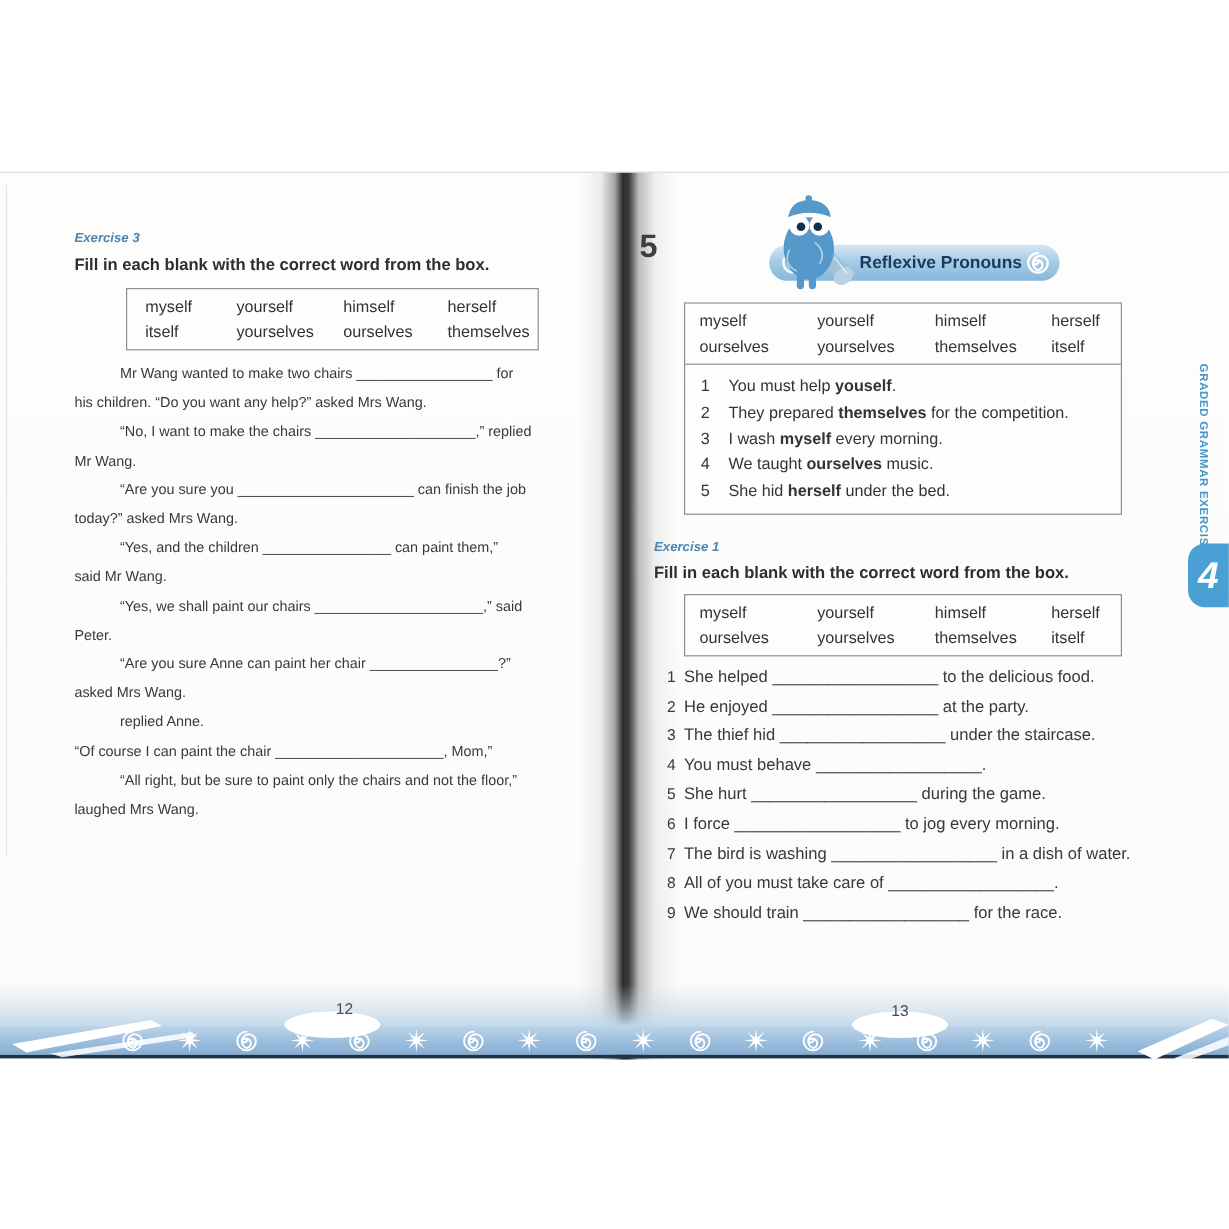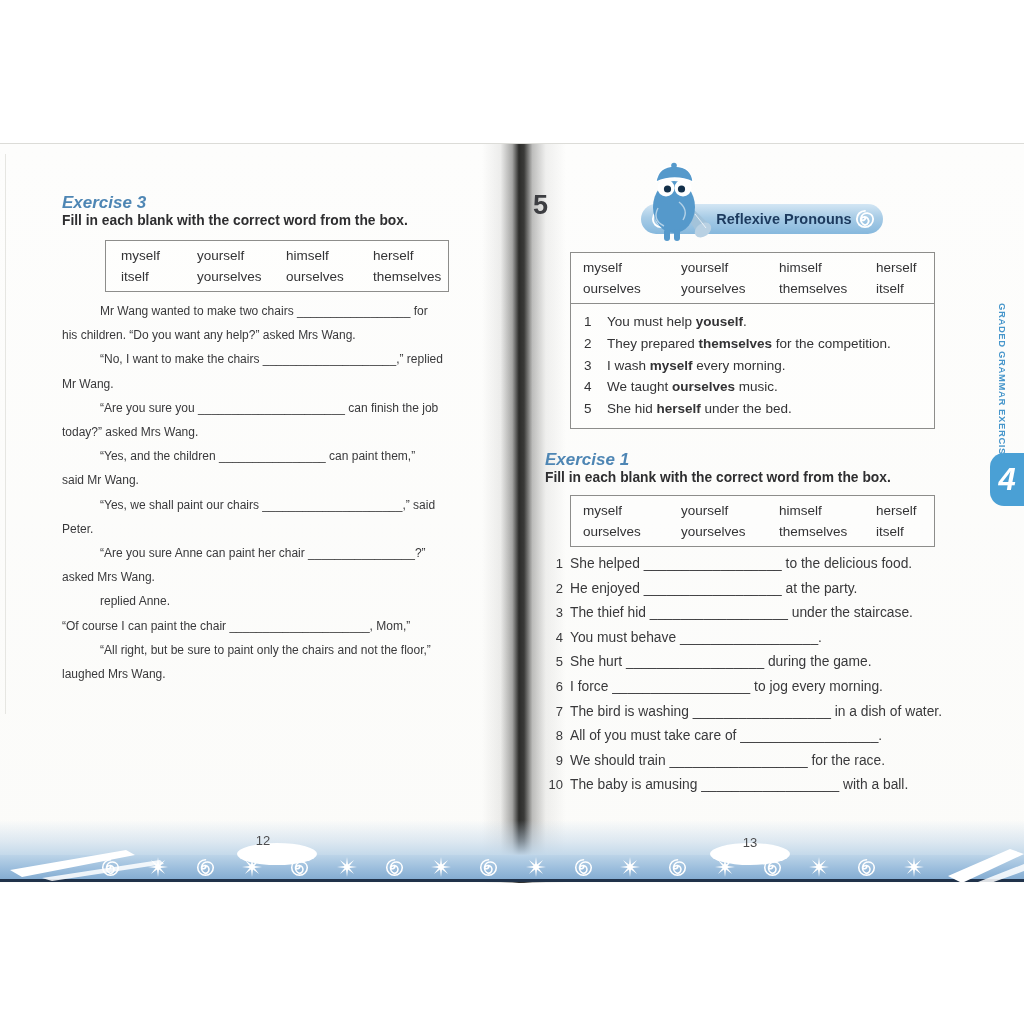--- a/index.html
+++ b/index.html
@@ -21,21 +21,21 @@
       rgba(90,90,88,0) 0%,
       rgba(90,90,88,0.10) 22%,
       rgba(60,60,58,0.45) 36%,
       #2c2c2a 44%,
       #3a3a38 50%,
       rgba(70,70,68,0.35) 60%,
       rgba(140,140,138,0.12) 76%,
       rgba(160,160,158,0) 100%);
   }
   
-  .ex-head{font-size:17px;font-weight:bold;font-style:italic;color:#4e86b4;}
+  .ex-head{font-size:11px;font-weight:bold;font-style:italic;color:#4e86b4;}
   .instr{font-size:13.8px;font-weight:bold;color:#2e2e30;text-align:center;}
   .wordbox{border:1px solid #8d8d8b;background:rgba(255,255,255,.4);}
   .wordgrid{display:grid;font-size:13.5px;color:#333335;line-height:21px;}
   .wg-left{grid-template-columns:76px 89px 87px auto;padding:4px 0 4px 15px;}
   .wg-right{grid-template-columns:98px 98px 97px auto;padding:4px 0 4px 12px;}
   .para{font-size:12px;line-height:24.2px;color:#39393b;}
   .para div{white-space:nowrap;}
   .para div:nth-child(odd){text-indent:38px;}
   .ex-list{font-size:13.5px;color:#333335;padding:7px 0 0 13px;}
   .ex-row{display:flex;line-height:21.8px;}
@@ -251,24 +251,20 @@
       <span>The bird is washing __________________ in a dish of water.</span>
     </div>
   <div class="item-row">
       <span class="num">8</span>
       <span>All of you must take care of __________________.</span>
     </div>
   <div class="item-row">
       <span class="num">9</span>
       <span>We should train __________________ for the race.</span>
     </div>
-  <div class="item-row">
-      <span class="num">10</span>
-      <span>The baby is amusing __________________ with a ball.</span>
-    </div>
 </div>
 
 <div class="side-label">GRADED GRAMMAR EXERCISES</div>
 <div class="tab4">4</div>
 
 <div class="fade"></div>
 <div class="strip"></div>
 
 <div class="deco-row">
   <span>
@@ -371,14 +367,14 @@
 </span>
 <span class="brush" style="left:948px;top:844px;">
   <svg width="76" height="40" viewBox="0 0 76 40">
     <path d="M0 32 L62 5 L76 10 L14 39 Z" fill="#ffffff"></path>
     <path d="M30 38 L76 20 L76 27 L40 40 Z" fill="#ffffff" opacity="0.85"></path>
   </svg>
 </span>
 
 <div class="notch" style="left:237px;top:843px;"></div>
 <div class="notch" style="left:710px;top:843px;"></div>
-<div class="abs pagenum" style="left:223px;top:833px;">12</div>
+<div class="abs pagenum" style="left:247px;top:833px;">12</div>
 <div class="abs pagenum" style="left:710px;top:835px;">13</div>
 
 </body></html>

